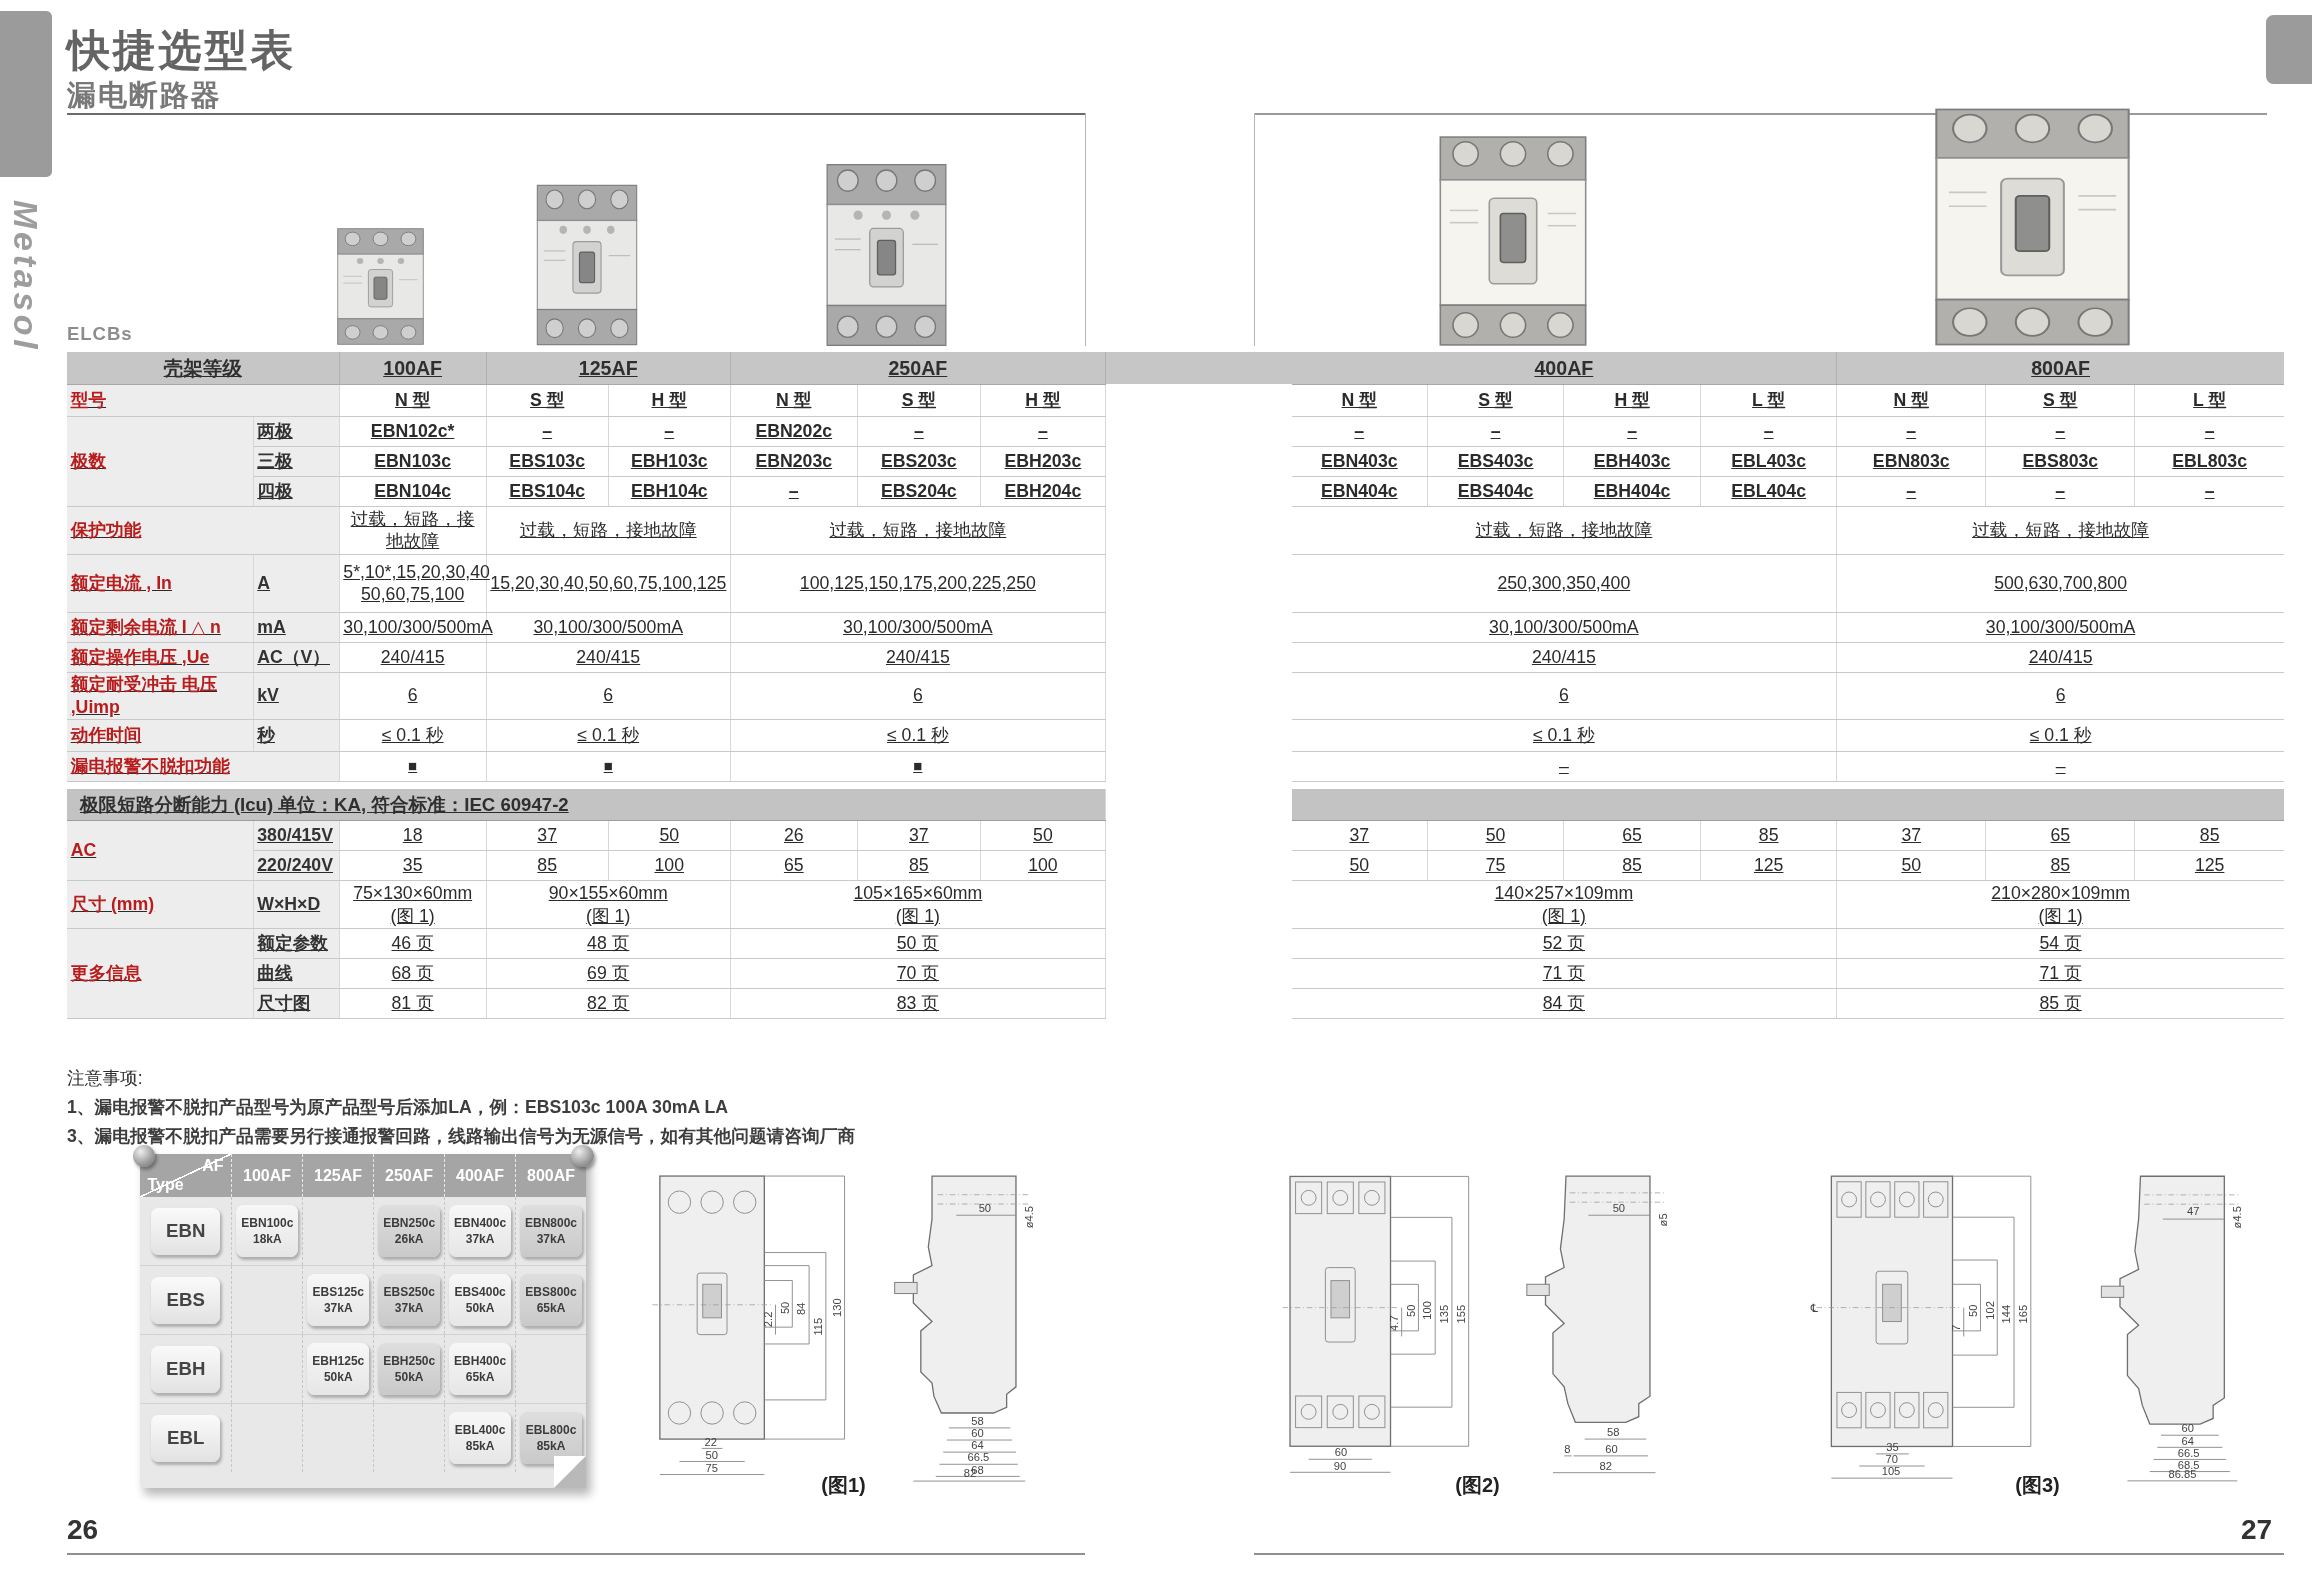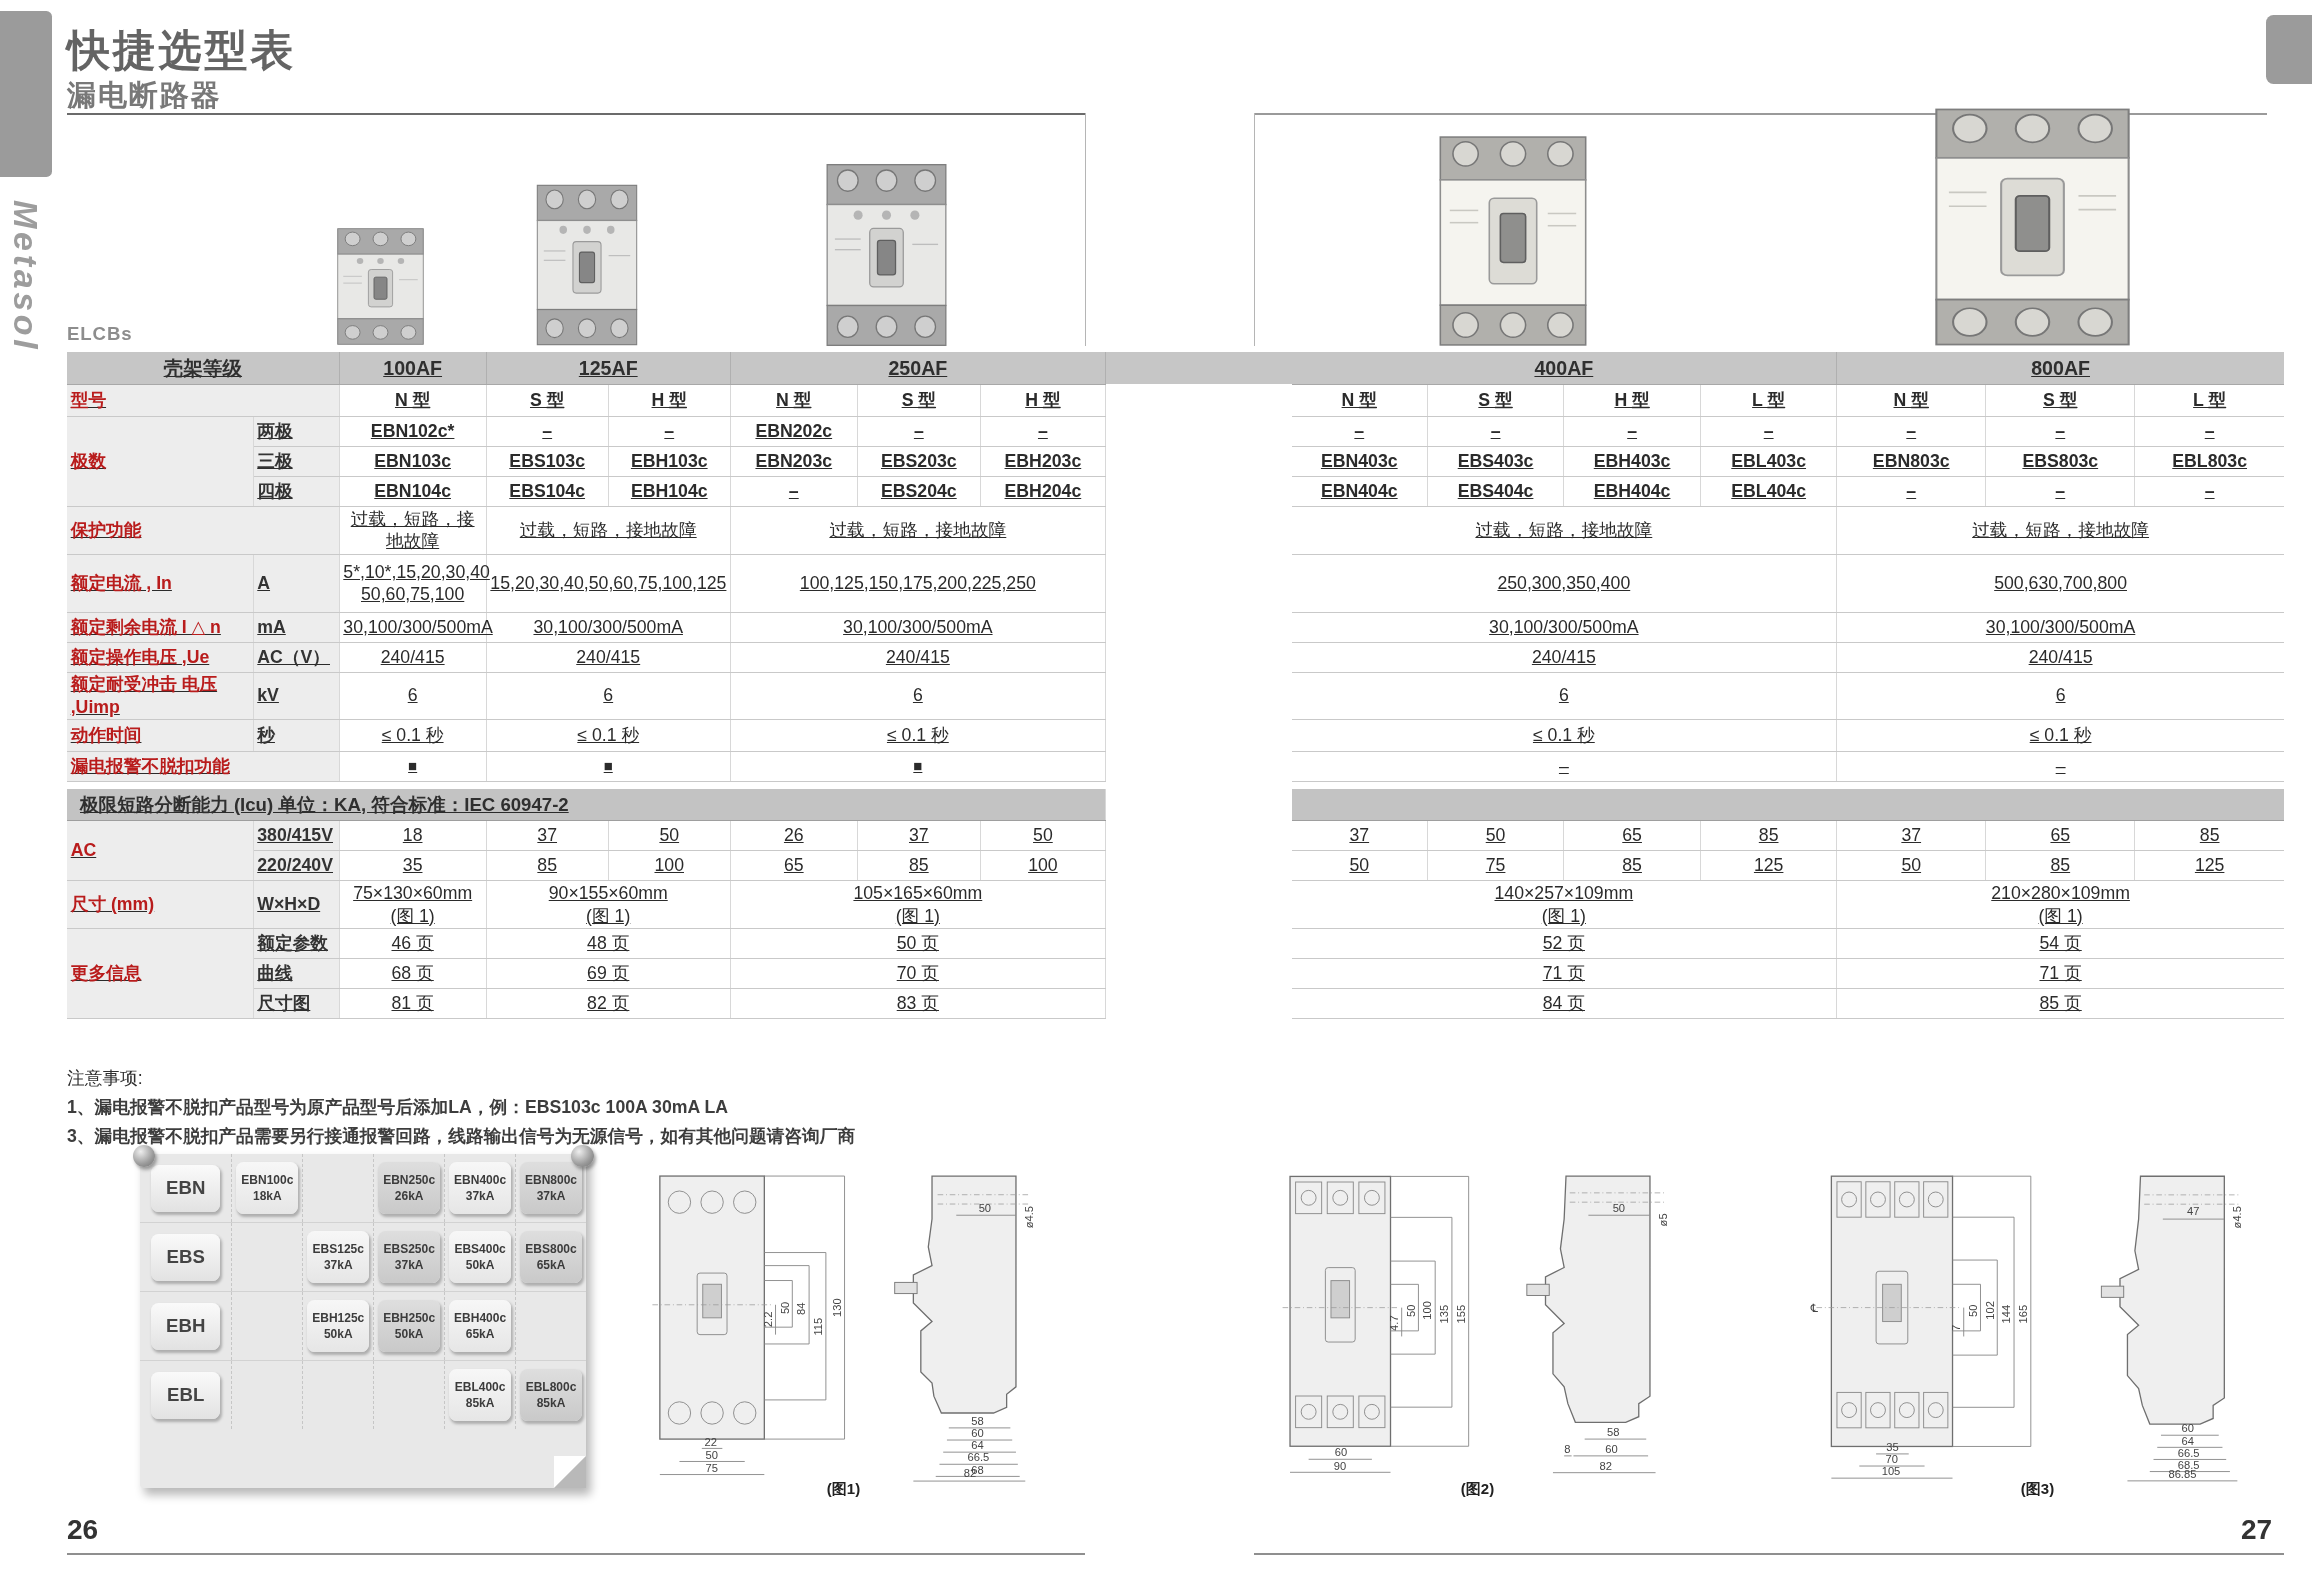--- a/index.html
+++ b/index.html
@@ -58,21 +58,21 @@
   .crow:last-child{border-bottom:none;}
   .tbtn{width:69px;height:47px;margin:0 11.2px;border-radius:7.5px;background:linear-gradient(#fafafa,#e2e2e2);box-shadow:1.9px 2.8px 2.8px rgba(0,0,0,.25);display:flex;align-items:center;justify-content:center;font-weight:bold;font-size:18.6px;color:#444;}
   .ccell{flex:1;height:100%;display:flex;align-items:center;justify-content:center;border-left:1.9px dashed #c6c6c6;}
   .kbtn{width:62px;height:52px;border-radius:7.5px;display:flex;flex-direction:column;align-items:center;justify-content:center;font-size:12px;font-weight:bold;color:#3c3c3c;box-shadow:1.9px 2.8px 2.8px rgba(0,0,0,.25);background:linear-gradient(#f7f7f7,#e6e6e6);line-height:16px;}
   .kbtn.dark{background:linear-gradient(#dedede,#c9c9c9);}
   .dogear{position:absolute;right:0;bottom:0;width:0;height:0;border-style:solid;border-width:0 0 32px 32px;border-color:transparent transparent #b9b9b9 transparent;}
   .dogear2{position:absolute;right:0;bottom:0;width:0;height:0;border-style:solid;border-width:32px 32px 0 0;border-color:#fff transparent transparent transparent;}
 
   
   .fig{position:absolute;}
-  .fig .cap{position:absolute;left:0;right:0;bottom:0;text-align:center;font-size:15px;font-weight:bold;color:#222;}
+  .fig .cap{position:absolute;left:0;right:0;bottom:0;text-align:center;font-size:20px;font-weight:bold;color:#222;}
   .dl{stroke:#8a8a8a;stroke-width:1;}
   .ol{stroke:#6f6f6f;stroke-width:1.4;fill:#efefef;}
   .ol2{stroke:#8a8a8a;stroke-width:1;fill:none;}
   .dt{font-size:12px;fill:#444;font-family:"Liberation Sans","DejaVu Sans",sans-serif;}
   .cl{stroke:#9a9a9a;stroke-width:.8;stroke-dasharray:6 3 1 3;}
 
   
   .pnum{position:absolute;font-size:28px;font-weight:bold;color:#333;}
   .pn-l{left:67px;top:1514px;} .pn-r{left:2241px;top:1514px;}
   .brule{position:absolute;top:1553px;height:1.9px;background:#8f8f8f;}
@@ -419,20 +419,31 @@
 
   <div class="notes">
     <div class="nt">注意事项:</div>
     <div>1、漏电报警不脱扣产品型号为原产品型号后添加LA，例：EBS103c 100A 30mA LA</div>
     <div>3、漏电报警不脱扣产品需要另行接通报警回路，线路输出信号为无源信号，如有其他问题请咨询厂商</div>
   </div>
 
   <div class="card">
     <div class="pin pin-l"></div>
     <div class="pin pin-r"></div>
+    <div class="card-hd">
+      <div class="corner">
+        <span class="af">AF</span>
+        <span class="ty">Type</span>
+      </div>
+      <div class="chc">100AF</div>
+      <div class="chc">125AF</div>
+      <div class="chc">250AF</div>
+      <div class="chc">400AF</div>
+      <div class="chc">800AF</div>
+    </div>
     <div class="card-body">
       <div class="crow">
         <div class="tbtn">EBN</div>
         <div class="ccell">
             <div class="kbtn">
               <span>EBN100c</span>
               <span>18kA</span>
             </div>
           </div>
         <div class="ccell"></div>

